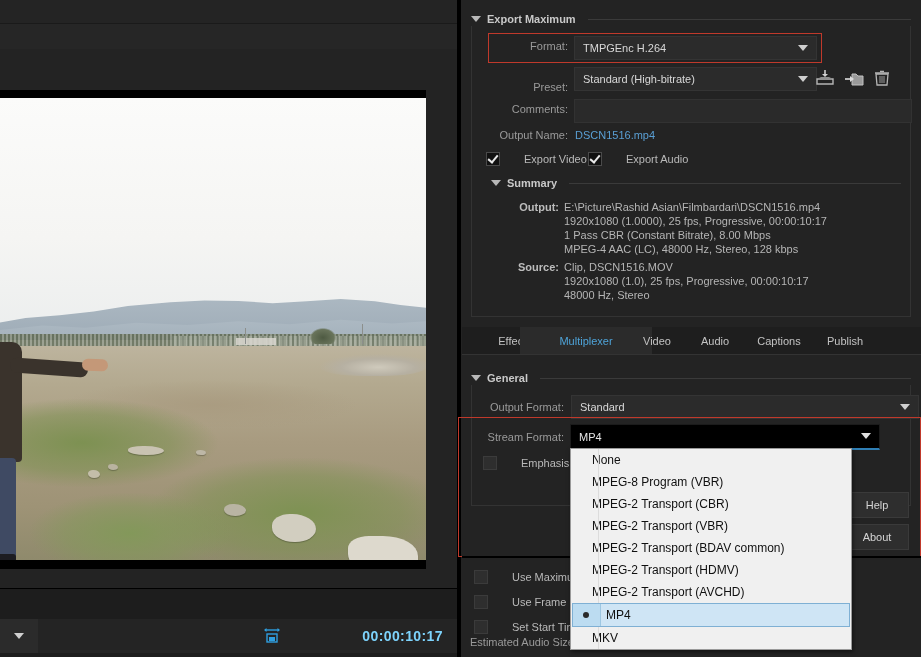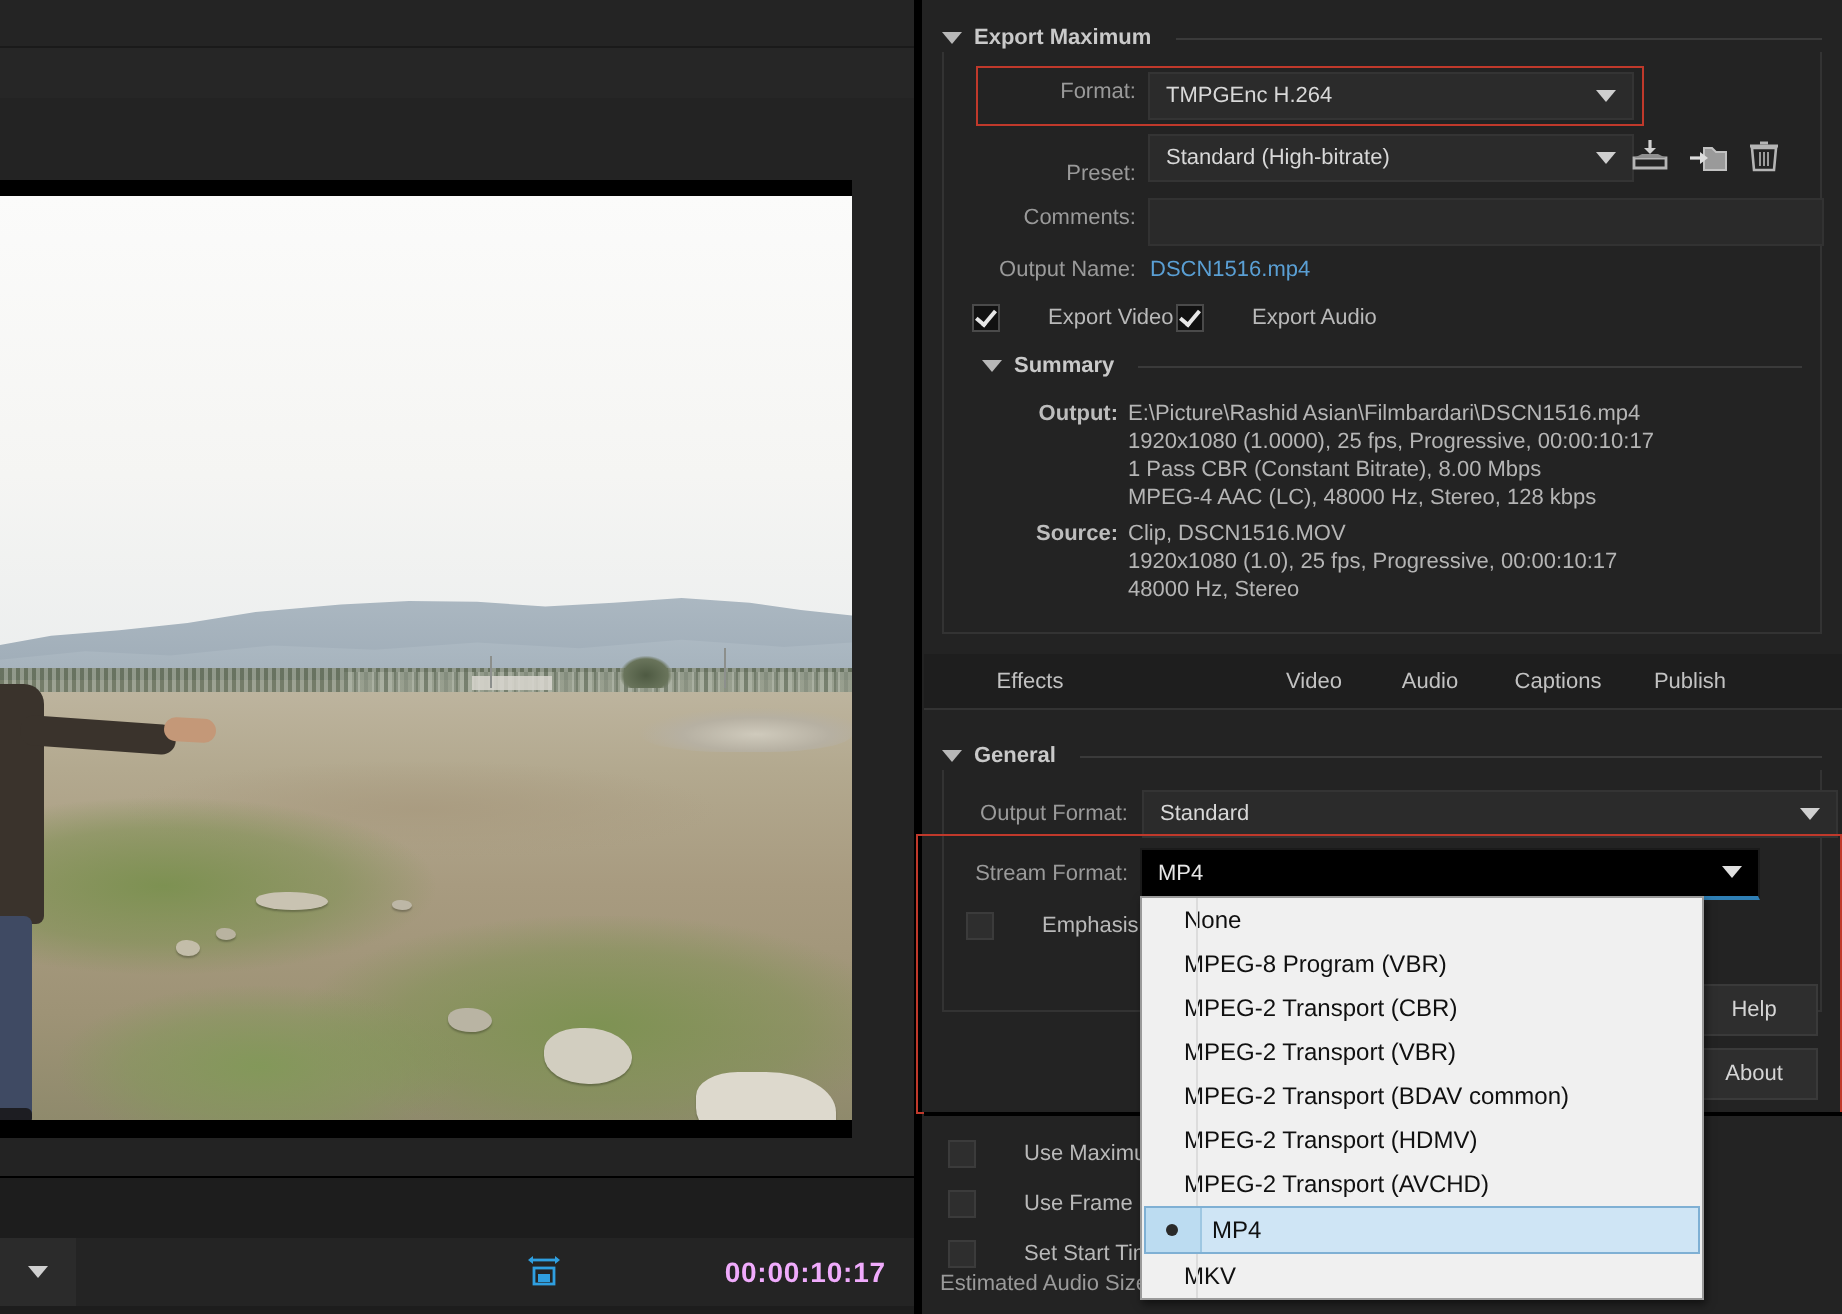--- a/index.html
+++ b/index.html
@@ -9,21 +9,21 @@
   
   .left-pane{position:absolute;left:0;top:0;width:457px;height:657px;background:#232323;}
   .lp-topbar{position:absolute;left:0;top:0;width:457px;height:23px;background:#242424;border-bottom:1px solid #1a1a1a;}
   .lp-topbar2{position:absolute;left:0;top:24px;width:457px;height:25px;background:#262626;}
   .lp-video-wrap{position:absolute;left:0;top:90px;width:426px;height:479px;background:#000;overflow:hidden;}
   .lp-bottom{position:absolute;left:0;top:588px;width:457px;height:69px;background:#1d1d1d;border-top:1px solid #000;}
   .lp-bot-row{position:absolute;left:0;top:30px;width:457px;height:34px;background:#242424;}
   .lp-dd{position:absolute;left:0;top:0;width:38px;height:34px;background:#2b2b2b;display:flex;align-items:center;justify-content:center;}
   .lp-fit{position:absolute;left:262px;top:7px;width:20px;height:20px;}
   .lp-tc{position:absolute;right:14px;top:0;height:34px;display:flex;align-items:center;
-         font-family:"Liberation Sans",sans-serif;font-weight:bold;font-size:14px;color:#f0abfc;letter-spacing:.4px;}
+         font-family:"Liberation Sans",sans-serif;font-weight:bold;font-size:14px;color:#7dd3fc;letter-spacing:.4px;}
   .pane-divider{position:absolute;left:457px;top:0;width:4px;height:657px;background:#000;}
 
   
   .vid{position:absolute;left:0;top:0;width:426px;height:479px;background:#000;}
   .vid .frame{position:absolute;left:0;top:8px;width:426px;height:462px;overflow:hidden;background:#f2f2f0;}
   .sky{position:absolute;left:0;top:0;width:426px;height:232px;
        background:linear-gradient(#fbfbfa 0%,#f5f5f3 60%,#eceeee 100%);}
   .mtn{position:absolute;left:0;top:196px;width:426px;height:46px;
        background:linear-gradient(#a9b6c0,#9aa8b4);
        clip-path:polygon(0% 100%,0% 62%,6% 52%,14% 46%,22% 38%,30% 26%,40% 18%,48% 14%,56% 15%,64% 20%,72% 16%,80% 11%,88% 16%,94% 24%,100% 30%,100% 100%);opacity:.95;}
@@ -262,20 +262,21 @@
     <div class="sum-lbl" style="position:absolute;left:38px;top:261px;width:60px;">Source:</div>
     <div style="position:absolute;left:103px;top:260px;">
       <div class="sum-val">Clip, DSCN1516.MOV</div>
       <div class="sum-val">1920x1080 (1.0), 25 fps, Progressive, 00:00:10:17</div>
       <div class="sum-val">48000 Hz, Stereo</div>
     </div>
   </div>
 
   <div class="tabs">
     <div class="tab" style="left:0px;width:58px;">Effects</div>
+    <div class="tab active" style="left:58px;width:84px;">Multiplexer</div>
     <div class="tab" style="left:142px;width:58px;">Video</div>
     <div class="tab" style="left:200px;width:58px;">Audio</div>
     <div class="tab" style="left:258px;width:70px;">Captions</div>
     <div class="tab" style="left:328px;width:62px;">Publish</div>
   </div>
 
   <div class="right-pane" style="top:360px;height:196px;background:transparent;">
     <div class="group" style="left:10px;top:12px;width:440px;">
       <div class="gtitle">
         <span class="tri"></span>

